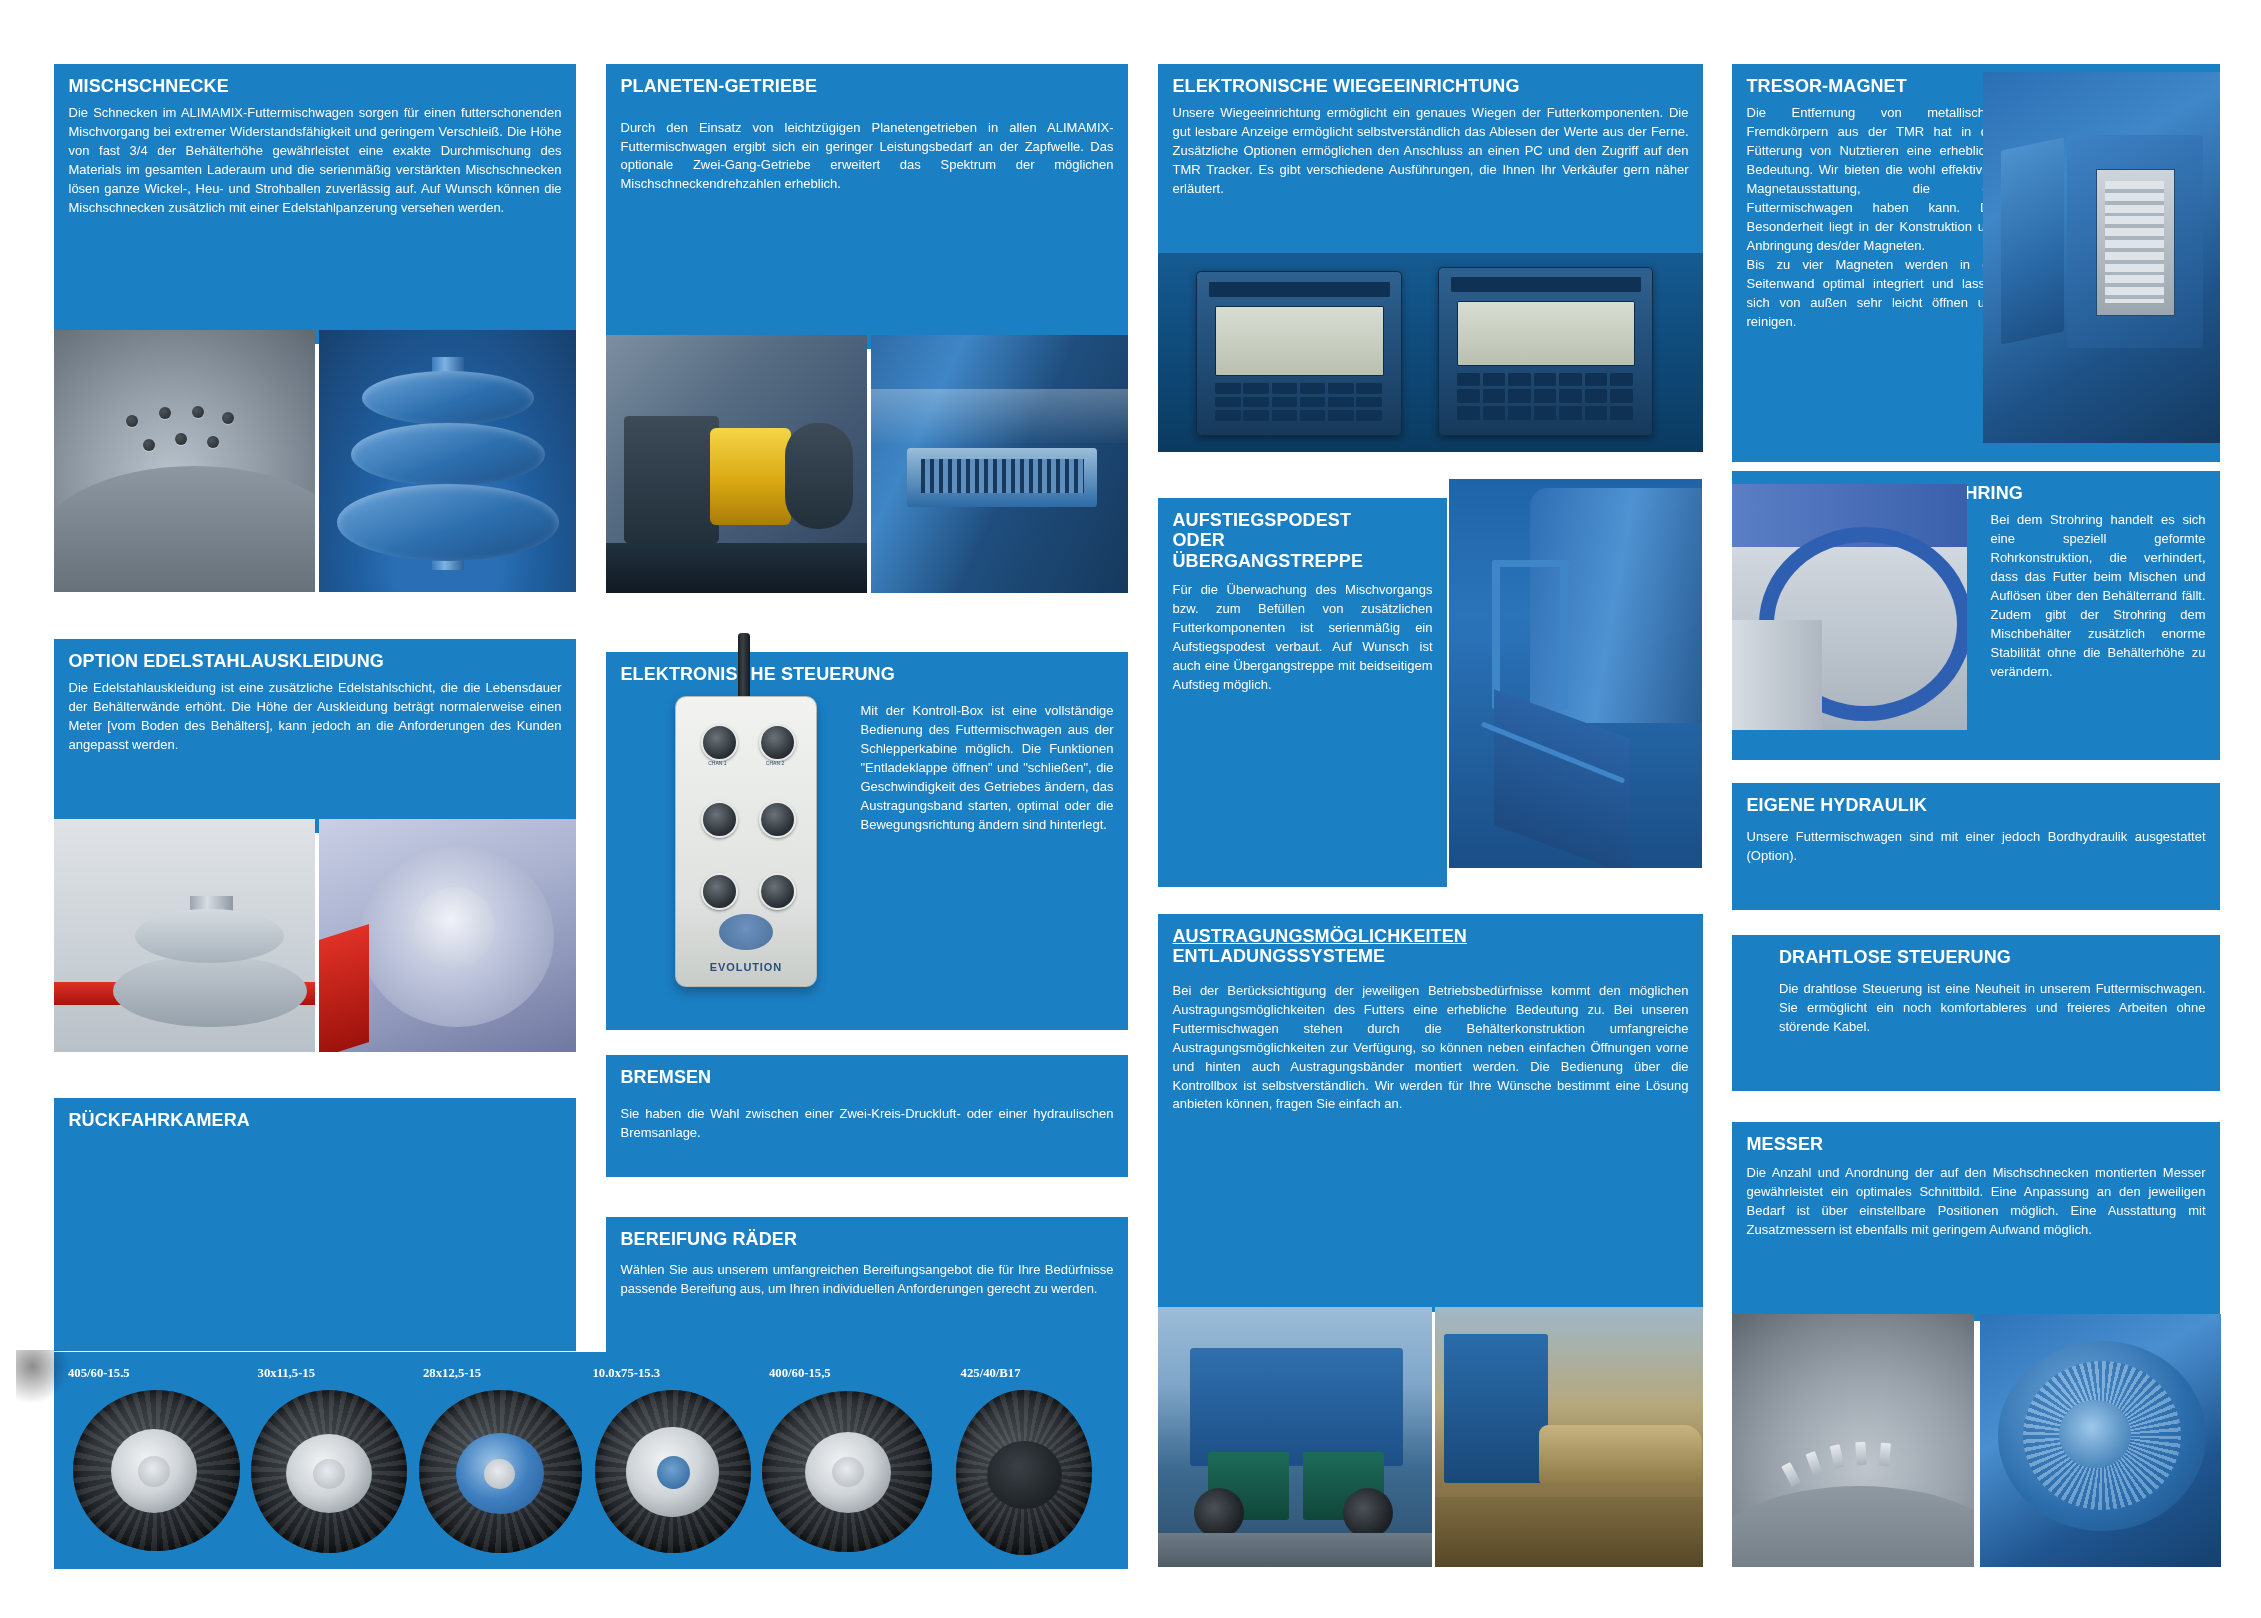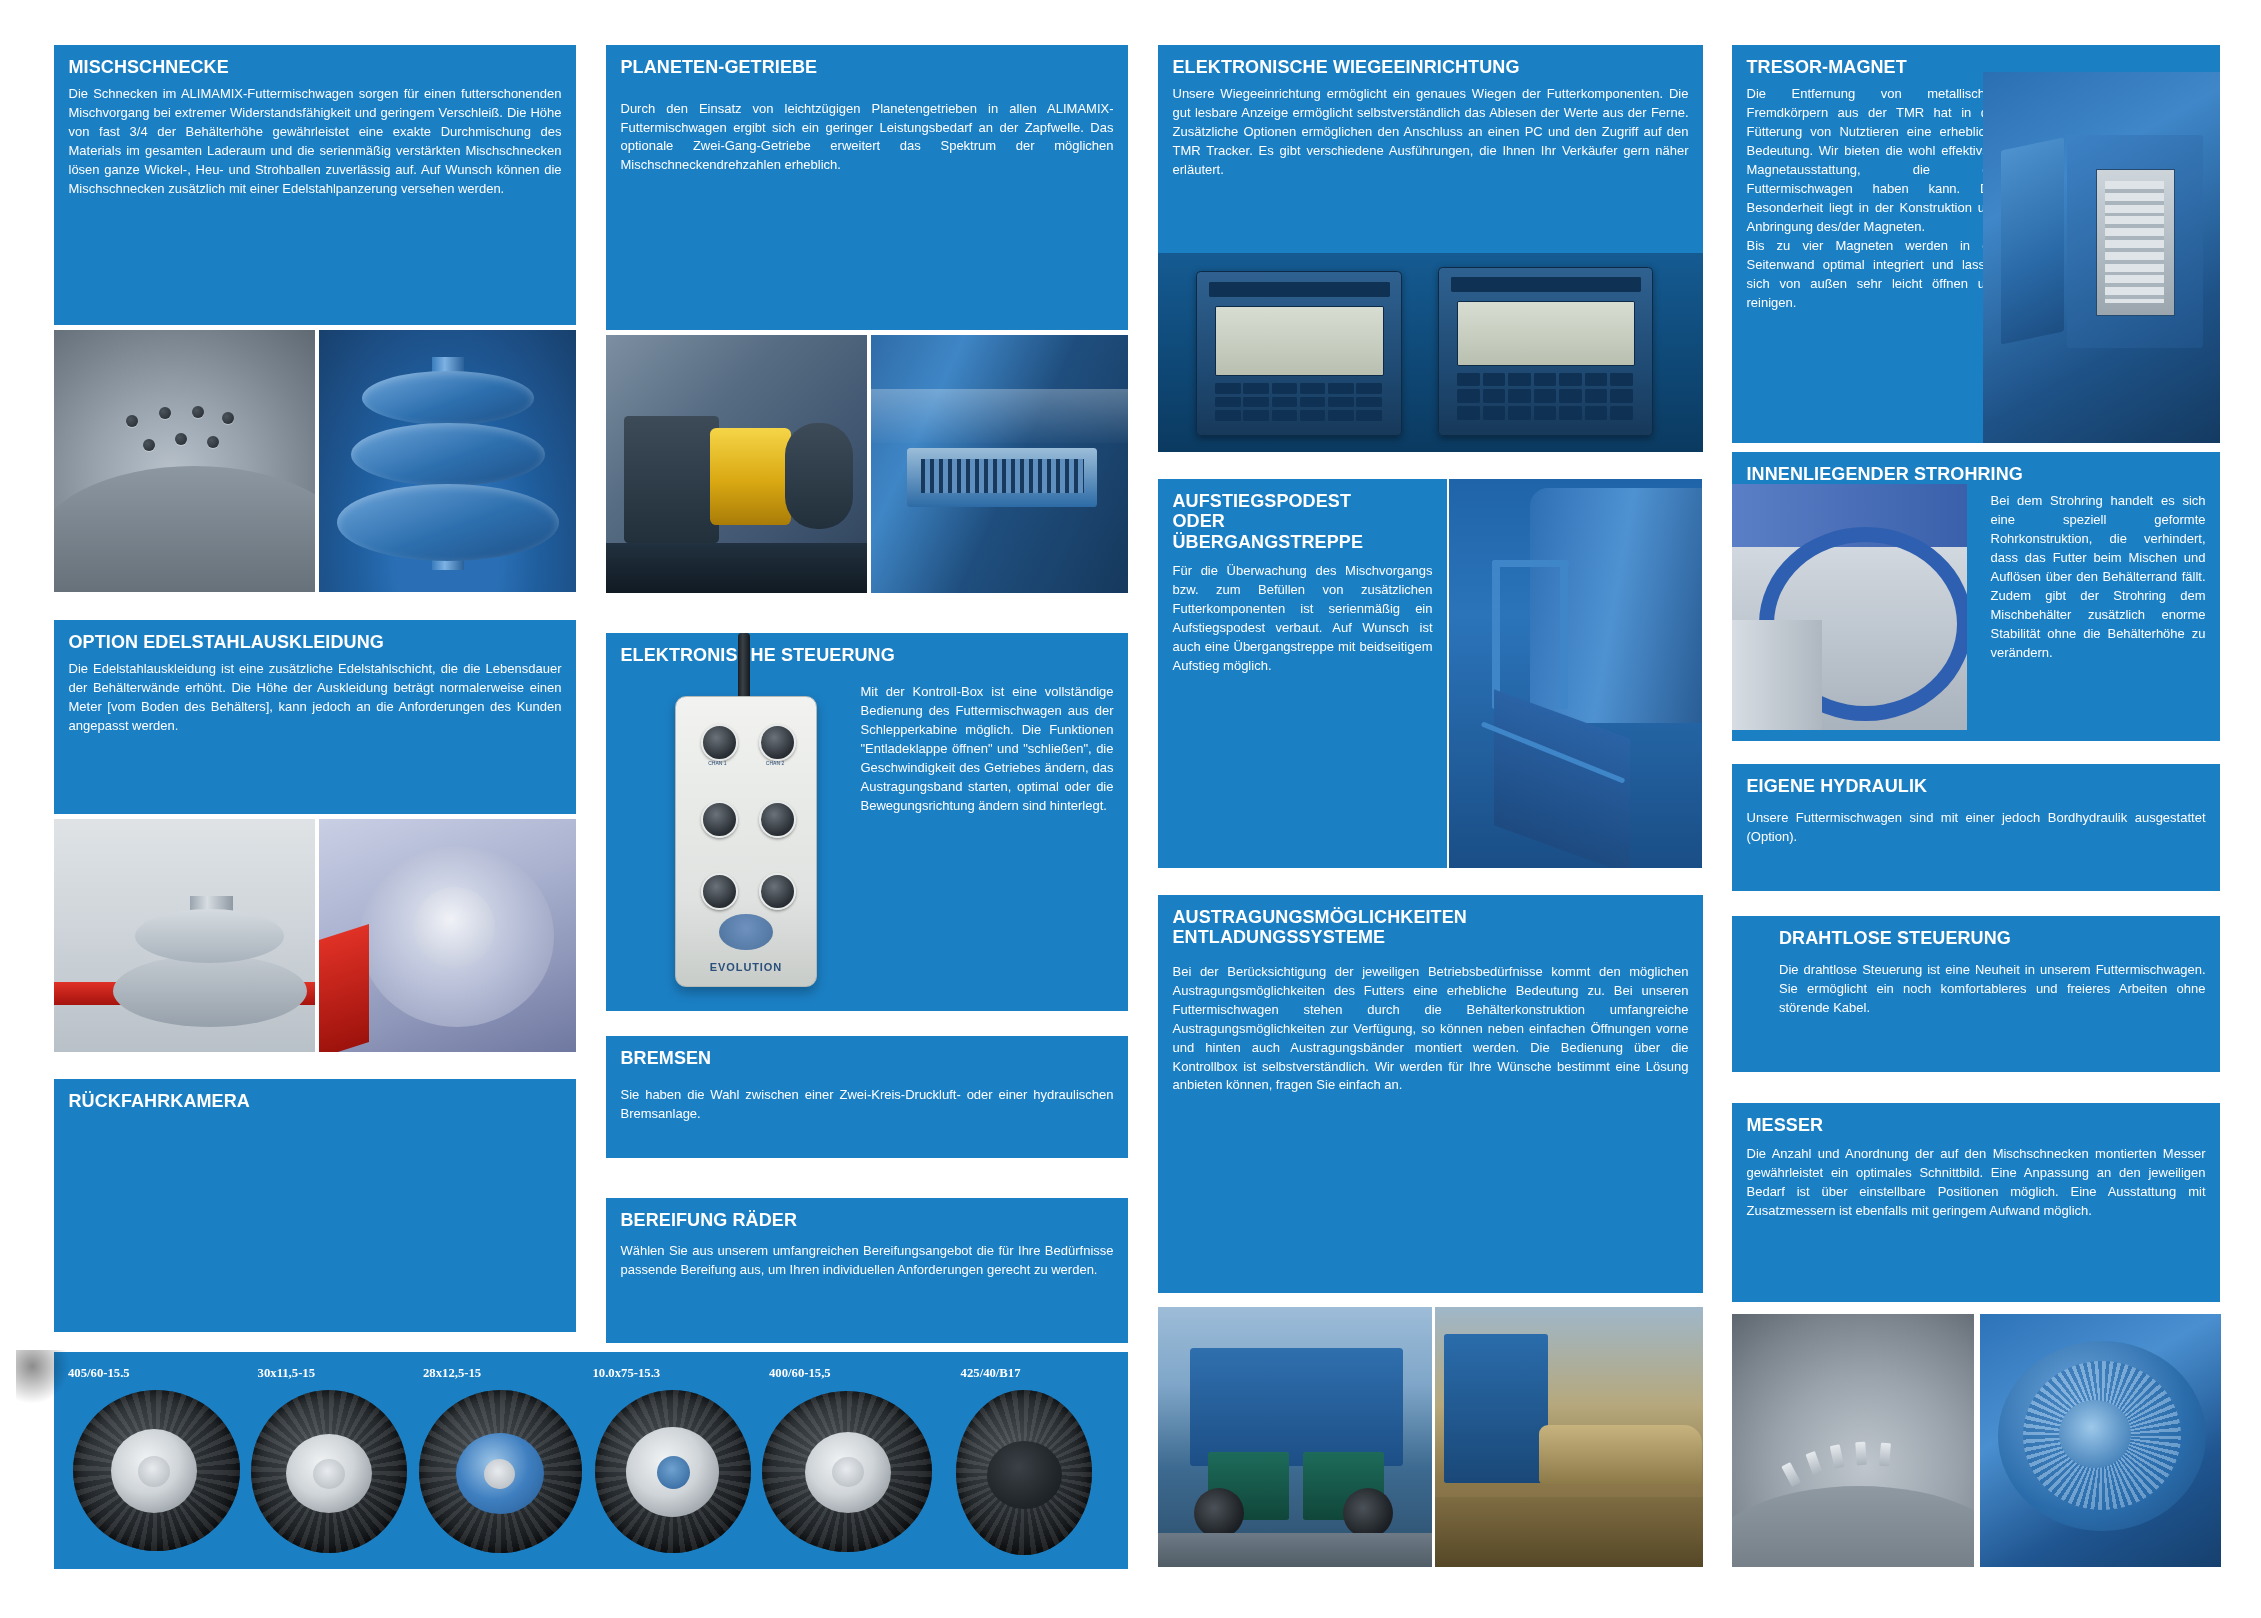--- a/index.html
+++ b/index.html
@@ -38,20 +38,21 @@
   p.block-text {
     font-size: 13px;
     line-height: 1.46;
     margin: 0;
     text-align: justify;
     color: #ffffff;
     hyphens: auto;
   }
   .pad {
     padding: 11.8px 14.5px 13.6px 14.5px;
+    margin-top: 19px;
   }
   
   .photo {
     position: absolute;
     overflow: hidden;
     background: #6d7f90;
   }
   .photo .ph-inner {
     position: absolute;
     inset: 0;
@@ -567,21 +568,21 @@
       <div class="tank" style="left:81px; top:9px; width:190px; height:235px;"></div>
       <div class="rail" style="left:43px; top:81px; width:8.1px; height:149px;"></div>
       <div class="rail" style="left:111px; top:81px; width:8.1px; height:149px;"></div>
       <div class="rail" style="left:43px; top:81px; width:77px; height:7.2px;"></div>
       <div class="stair" style="left:45px; top:235px; width:136px; height:136px; transform:skewY(20deg);"></div>
       <div class="rail" style="left:27px; top:271px; width:154px; height:5.4px; transform:rotate(22deg);"></div>
     </div>
   </div>
 
   <div class="panel pad" style="left:1158px; top:895px; width:545px; height:398px;">
-    <h2 class="block-title two-line" style="margin-bottom:0;">AUSTRAGUNGSMÖGLICHKEITEN</h2>
+    <h2 class="block-title two-line" style="margin-bottom:0;text-decoration:underline;">AUSTRAGUNGSMÖGLICHKEITEN</h2>
     <h2 class="block-title two-line" style="margin-bottom:14.5px;">ENTLADUNGSSYSTEME</h2>
     <p class="block-text">Bei der Berücksichtigung der jeweiligen Betriebsbedürfnisse kommt den möglichen Austragungsmöglichkeiten des Futters eine erhebliche Bedeutung zu. Bei unseren Futtermischwagen stehen durch die Behälterkonstruktion umfangreiche Austragungsmöglichkeiten zur Verfügung, so können neben einfachen Öffnungen vorne und hinten auch Austragungsbänder montiert werden. Die Bedienung über die Kontrollbox ist selbstverständlich. Wir werden für Ihre Wünsche bestimmt eine Lösung anbieten können, fragen Sie einfach an.</p>
   </div>
 
   <div class="photo ph-austrag-left" style="left:1158px; top:1307px; width:274px; height:260px;">
     <div class="ph-inner">
       <div class="body" style="left:32px; top:41px; width:213px; height:118px;"></div>
       <div class="tarp" style="left:50px; top:145px; width:81px; height:68px;"></div>
       <div class="tarp" style="left:145px; top:145px; width:81px; height:68px;"></div>
       <div class="wheel" style="left:36px; top:181px; width:50px; height:50px;"></div>

